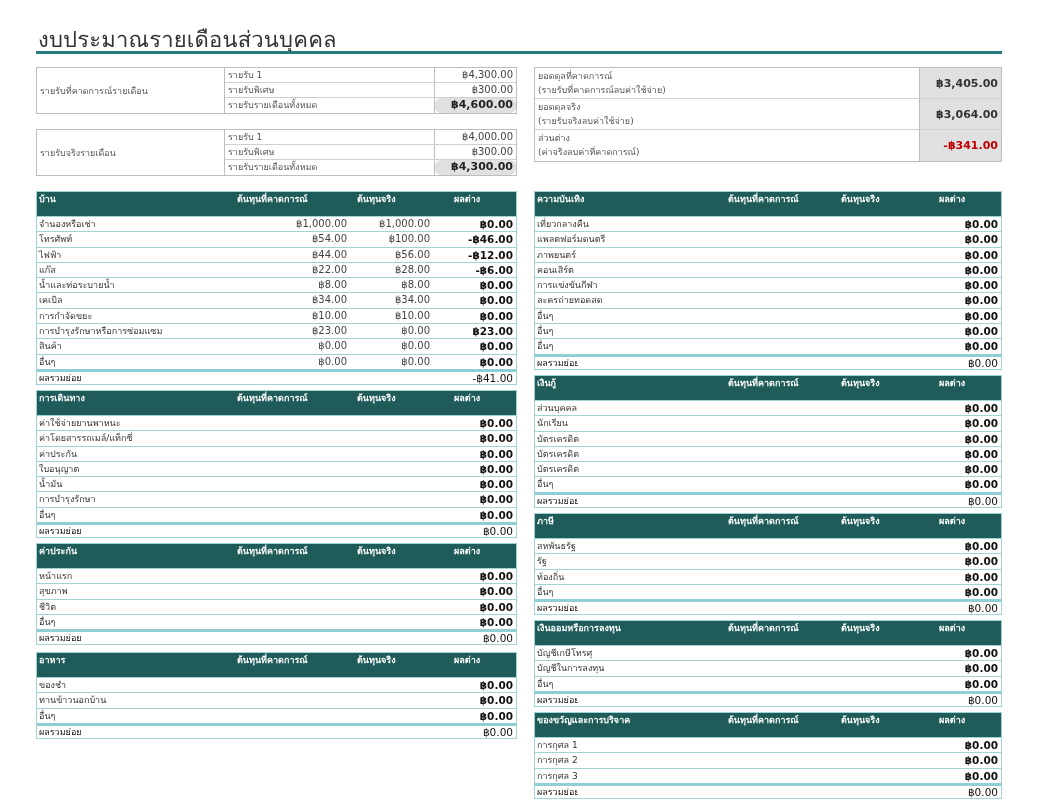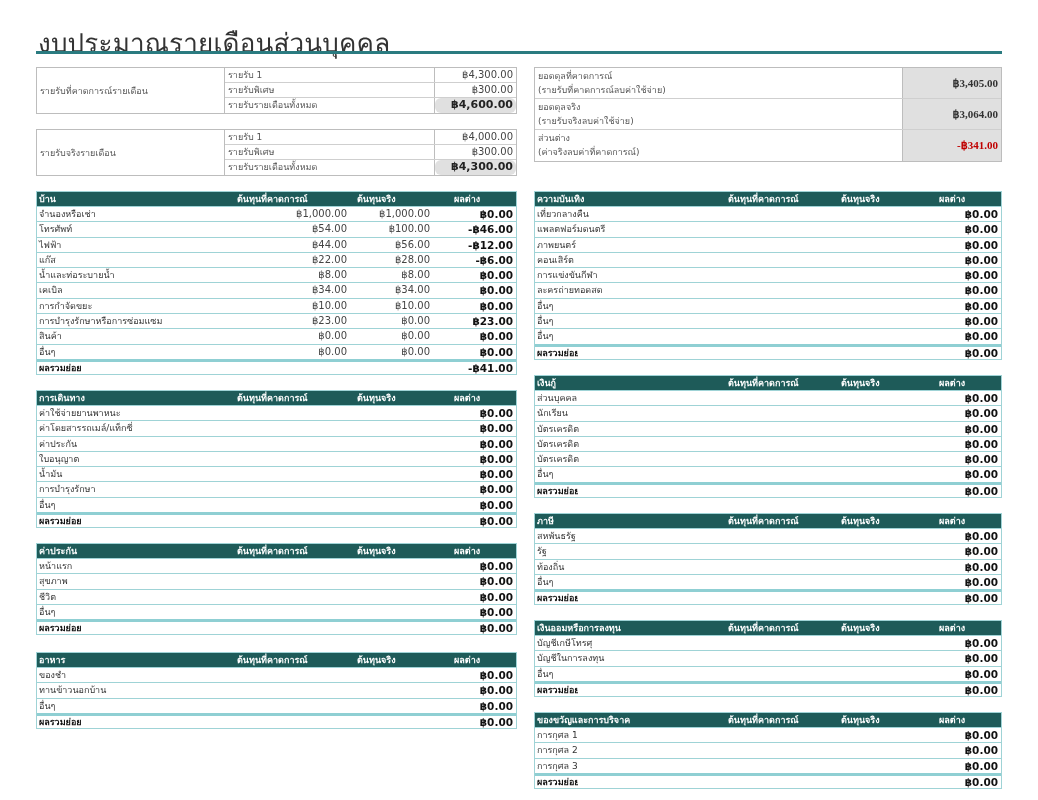--- a/index.html
+++ b/index.html
@@ -1,57 +1,57 @@
 <!DOCTYPE html>
 <html><head>
 <meta charset="utf-8">
 <style>
   * { box-sizing: border-box; }
   body { margin: 0; background: #ffffff; width: 1038px; height: 800px; overflow: hidden;
          font-family: "DejaVu Sans", sans-serif; color: #222; }
   .page { position: relative; width: 1038px; height: 800px; }
-  .title { position: absolute; left: 38px; top: 22px; font-size: 26px; color: #333; letter-spacing: 0.2px; }
+  .title { position: absolute; left: 38px; top: 22px; font-size: 22px; color: #333; letter-spacing: 0.2px; }
   .title-rule { position: absolute; left: 36px; top: 51px; width: 966px; height: 3px; background: #2a7b80; }
 
   
   .inc { position: absolute; left: 36px; width: 481px; border: 1px solid #bdbdbd; font-size: 9px; color: #555; }
   .inc .lbl { position: absolute; left: 0; top: 0; bottom: 0; width: 188px; display: flex; align-items: center; padding-left: 3px; border-right: 1px solid #bdbdbd; }
   .inc .rows { margin-left: 188px; }
   .inc .row { display: flex; height: 15px; border-bottom: 1px solid #cfcfcf; }
   .inc .row:last-child { border-bottom: none; }
   .inc .rn { flex: 1; padding-left: 3px; line-height: 14px; border-right: 1px solid #bdbdbd; }
   .inc .rv { width: 81px; text-align: right; padding-right: 3px; line-height: 14px; font-size: 10px; color: #444; }
   .inc .row.total .rv { background: #e0e0e0; font-weight: bold; color: #222; font-size: 11px; border-radius: 6px; }
 
   
   .bal { position: absolute; left: 534px; top: 67px; width: 468px; border: 1px solid #bdbdbd; font-size: 9px; color: #555; }
   .bal .row { display: flex; height: 31px; border-bottom: 1px solid #cfcfcf; }
   .bal .row:last-child { border-bottom: none; }
   .bal .bn { flex: 1; padding: 1px 3px; line-height: 14px; border-right: 1px solid #bdbdbd; }
-  .bal .bv { width: 98px; background: #e0e0e0; display: flex; align-items: center; justify-content: flex-end; padding-right: 3px; font-size: 11px; font-weight: bold; color: #333; font-family: Liberation Serif, serif; }
+  .bal .bv { width: 81px; background: #e0e0e0; display: flex; align-items: center; justify-content: flex-end; padding-right: 3px; font-size: 11px; font-weight: bold; color: #333; }
   .bal .bv.neg { color: #c00000; }
 
   
   .tbl { position: absolute; font-size: 9px; border: 1px solid #9fd3d6; }
   .tbl.left { left: 36px; width: 481px; }
   .tbl.right { left: 534px; width: 468px; }
-  .tbl .hdr { display: flex; height: 14px; background: #1e5b59; color: #fff; font-weight: bold; line-height: 14px; }
+  .tbl .hdr { display: flex; height: 24px; background: #1e5b59; color: #fff; font-weight: bold; line-height: 14px; }
   .tbl .c0 { flex: 1; padding-left: 2px; white-space: nowrap; overflow: hidden; }
   .tbl .c1 { width: 120px; text-align: right; padding-right: 4px; }
   .tbl .c2 { width: 83px; text-align: right; padding-right: 4px; }
   .tbl .c3 { width: 82px; text-align: right; padding-right: 3px; }
   .tbl .hdr .c1, .tbl .hdr .c2 { text-align: left; padding-left: 6px; }
   .tbl .hdr .c3 { text-align: left; padding-left: 20px; }
   .tbl.right .c1 { width: 113px; }
   .tbl.right .c2 { width: 84px; }
   .tbl.right .c3 { width: 82px; }
   .tbl .row { display: flex; height: 15.3px; line-height: 14px; border-top: 1px solid #9fd3d6; color: #333; justify-content: space-between; }
   .tbl .row .c1, .tbl .row .c2 { font-size: 10px; color: #444; }
   .tbl .row .c3 { font-weight: bold; font-size: 10.5px; color: #111; }
-  .tbl .sub { display: flex; height: 15px; line-height: 13px; border-top: 3px solid #8fcfd3; font-weight: bold; color: #111; gap: 48px; }
+  .tbl .sub { display: flex; height: 15px; line-height: 13px; border-top: 3px solid #8fcfd3; font-weight: normal; color: #111; gap: 48px; }
   .tbl .sub .c3 { font-size: 10.5px; }
 </style>
 </head>
 <body>
 
 <div class="page">
   <div class="title">งบประมาณรายเดือนส่วนบุคคล</div>
   <div class="title-rule"></div>
 
   <div class="inc" style="top:67px;">

